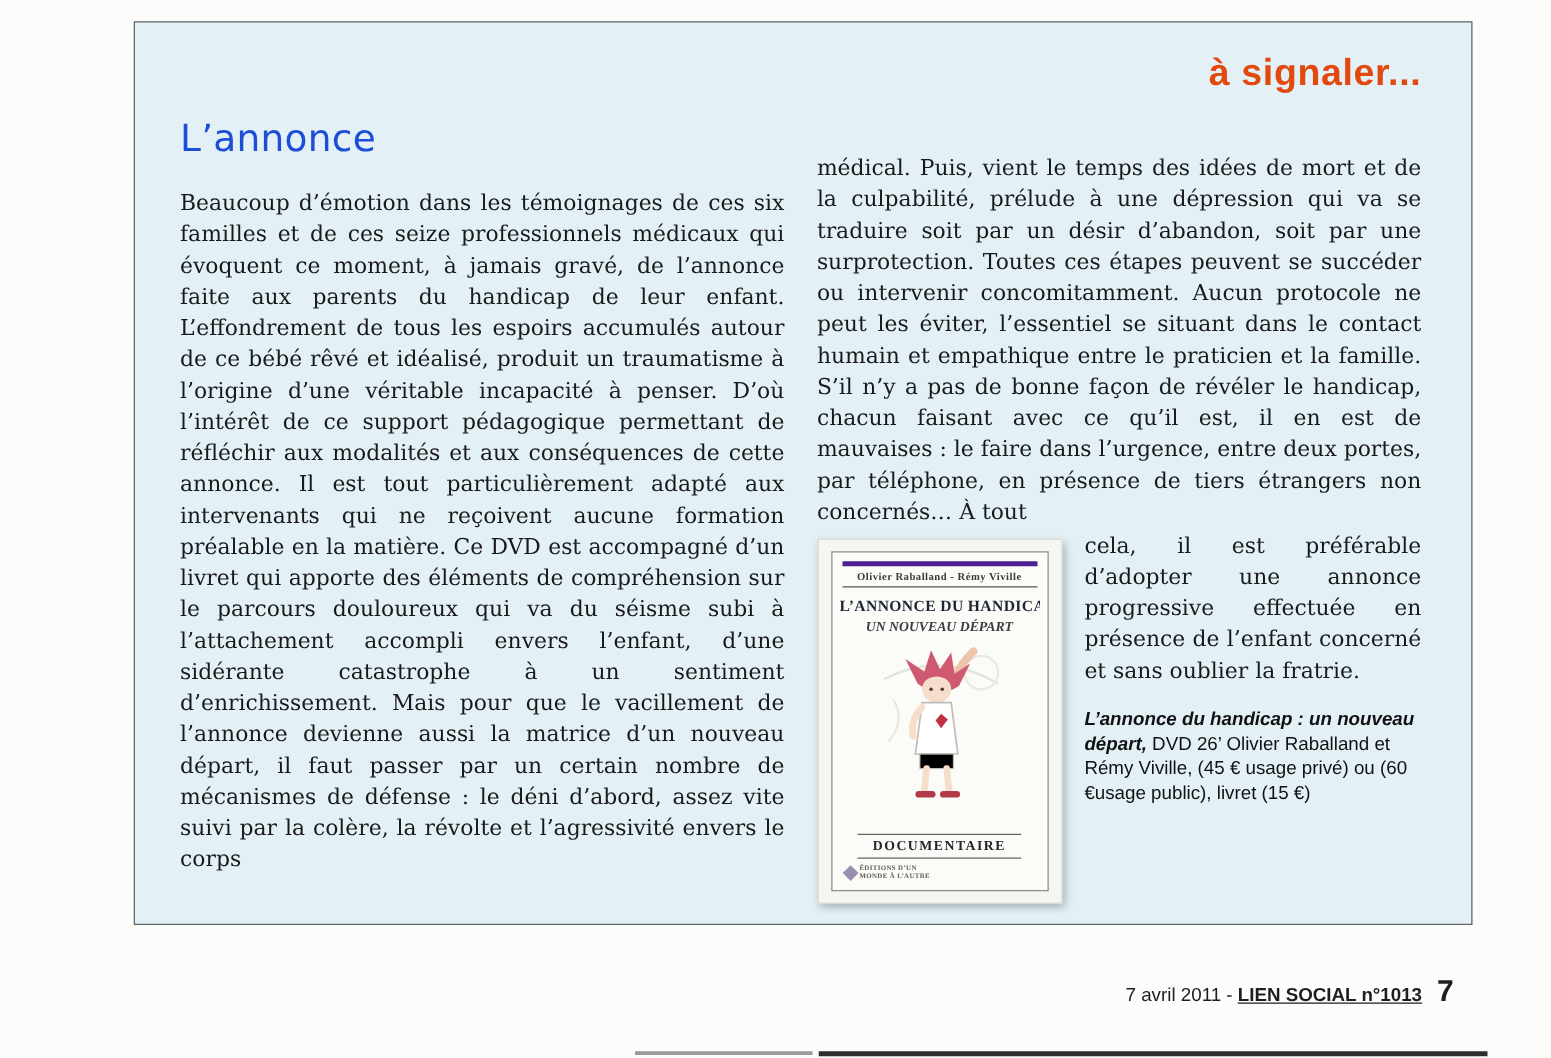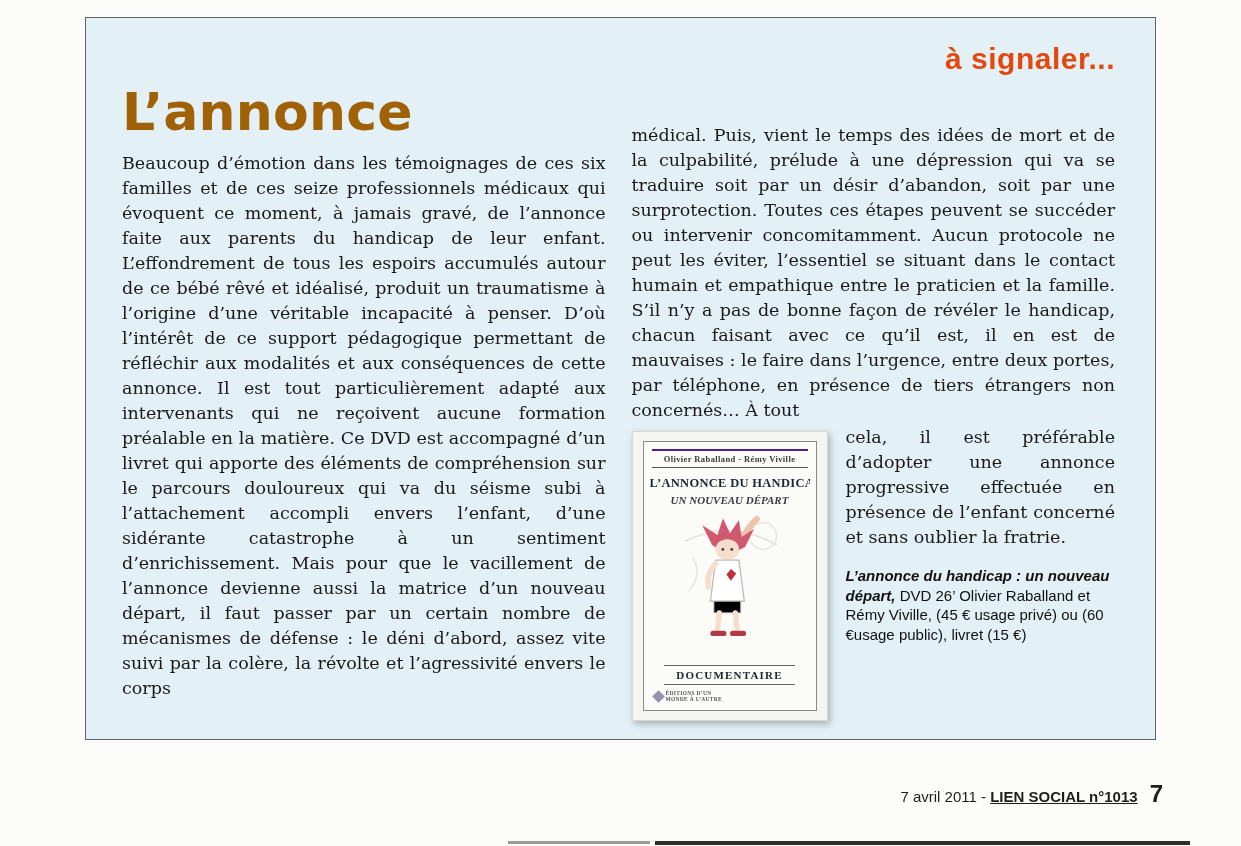--- a/index.html
+++ b/index.html
@@ -2,21 +2,21 @@
 <html><head>
 <meta charset="utf-8">
 <style>
   html,body { margin:0; padding:0; background:#ffffff; }
   .page {
     position:relative; width:1241px; height:846px;
     background:#fcfcfa; overflow:hidden;
     font-family:"DejaVu Serif", serif;
   }
   .article-box {
-    position:absolute; left:85px; top:17px; width:1071px; height:723px;
+    position:absolute; left:107px; top:17px; width:1071px; height:723px;
     box-sizing:border-box;
     background:#e3f1f7;
     border:1px solid #5f6366;
     padding:14px 40px 0 36px;
     overflow:hidden;
   }
   .kicker {
     margin:10px 0 0 0;
     text-align:right;
     font-family:"Liberation Sans", sans-serif;
@@ -25,24 +25,24 @@
     line-height:33px;
     color:#e2490f;
     letter-spacing:0.5px;
   }
   .columns { display:flex; gap:26px; margin-top:14px; }
   .col { flex:1 1 0; min-width:0; }
   .col-right { padding-top:34px; }
   .article-title {
     margin:0 0 16px 0;
     font-family:"DejaVu Sans", sans-serif;
-    font-weight:700;
-    font-size:52px;
+    font-weight:400;
+    font-size:30px;
     line-height:46px;
-    color:#a16207;
+    color:#1d4ed8;
     letter-spacing:0.2px;
   }
   .article-title span { display:block; }
   .body-text {
     margin:0;
     font-size:17.5px;
     line-height:25px;
     text-align:justify;
     color:#191919;
   }
@@ -62,21 +62,21 @@
   .cover {
     border:1px solid #8a8a86;
     background:#fbfbf7;
     padding:7px 6px 6px 6px;
     text-align:center;
     font-family:"Liberation Serif", serif;
   }
   .cover-authors {
     font-size:8.5px; font-weight:700; letter-spacing:0.4px;
     color:#3a3a3a;
-    border-top:2px solid #4c1d95; border-bottom:1px solid #555;
+    border-top:4px solid #4c1d95; border-bottom:1px solid #555;
     padding:3px 0; margin:0 2px;
     white-space:nowrap; overflow:hidden;
   }
   .cover-title {
     margin-top:8px;
     font-size:12.5px; font-weight:700; letter-spacing:0.3px;
     color:#1d2433;
     white-space:nowrap; overflow:hidden;
   }
   .cover-subtitle {

